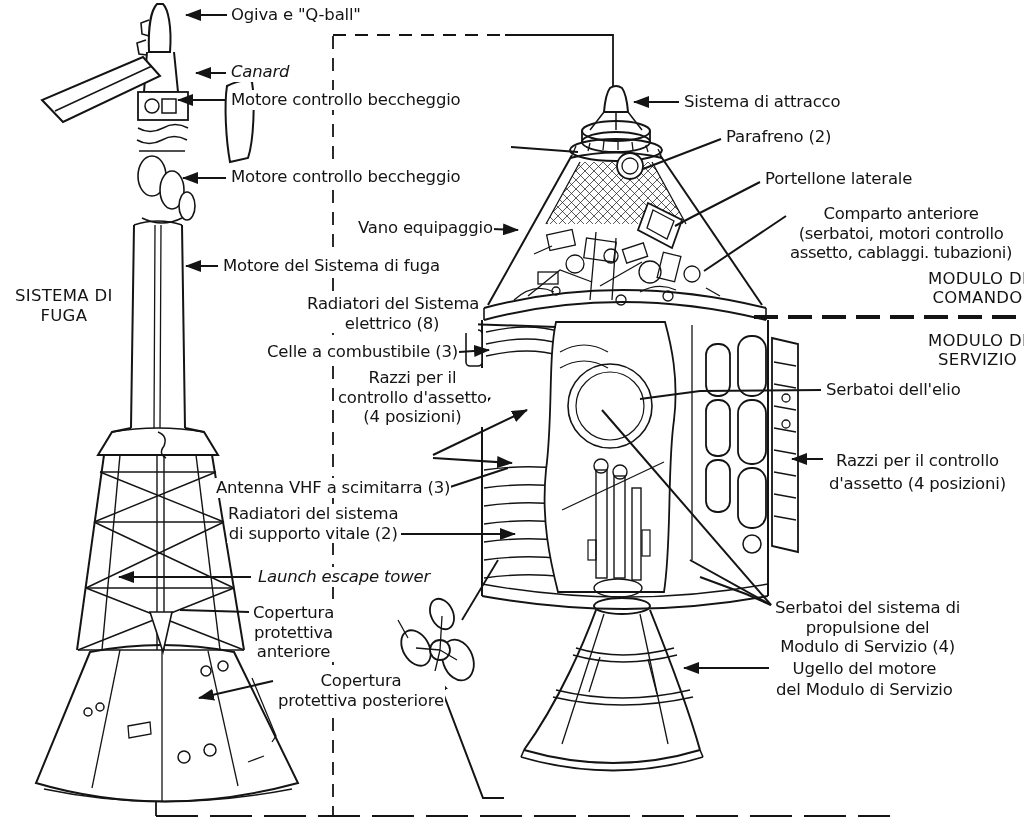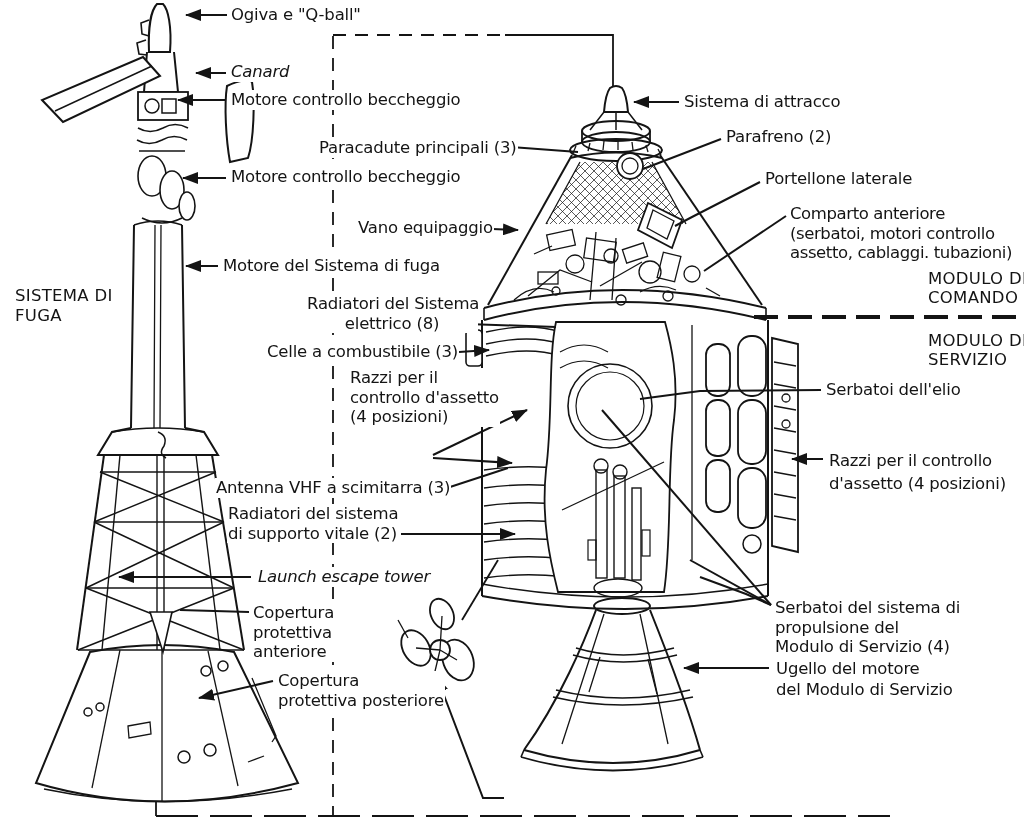--- a/index.html
+++ b/index.html
@@ -2,21 +2,21 @@
 <html><head>
 <meta charset="utf-8">
 <style>
   html,body{margin:0;padding:0;background:#e8e8e8;}
   .stage{position:relative;width:1024px;height:822px;background:#ffffff;
          font-family:"DejaVu Sans",sans-serif;overflow:hidden;margin:0 auto;}
   .stage svg{position:absolute;left:0;top:0;}
   .lbl{position:absolute;font-size:16.5px;line-height:19.5px;color:#141414;
        white-space:nowrap;background:#ffffff;padding:0 1px;z-index:2;
        letter-spacing:-0.2px;}
-  .ln{display:block;}
+  .ln{display:block;text-align:center;}
   .it{font-style:italic;text-align:right;}
   .caps{letter-spacing:0.3px;}
   .ctr{text-align:center;}
 </style>
 </head>
 <body>
 
 <div class="stage">
 
 <svg width="1024" height="822" viewBox="0 0 1024 822">
@@ -290,31 +290,30 @@
     <span class="ln">Copertura</span>
     <span class="ln">protettiva</span>
     <span class="ln">anteriore</span>
   </div>
 
   <div class="lbl" style="left:277px;top:671px">
     <span class="ln">Copertura</span>
     <span class="ln">protettiva posteriore</span>
   </div>
 
-  <div class="lbl" style="left:318px;top:138px">Paracadute principali (3)</div>
   <div class="lbl" style="left:357px;top:218px">Vano equipaggio</div>
 
   <div class="lbl ctr" style="left:306px;top:294px;width:170px">
     <span class="ln">Radiatori del Sistema</span>
     <span class="ln">elettrico (8)</span>
   </div>
 
   <div class="lbl" style="left:266px;top:342px">Celle a combustibile (3)</div>
 
-  <div class="lbl" style="left:349px;top:368px">
+  <div class="lbl" style="left:337px;top:368px">
     <span class="ln">Razzi per il</span>
     <span class="ln">controllo d'assetto</span>
     <span class="ln">(4 posizioni)</span>
   </div>
 
 
   <div class="lbl" style="left:215px;top:478px">Antenna VHF a scimitarra (3)</div>
 
   <div class="lbl" style="left:227px;top:504px">
     <span class="ln">Radiatori del sistema</span>

